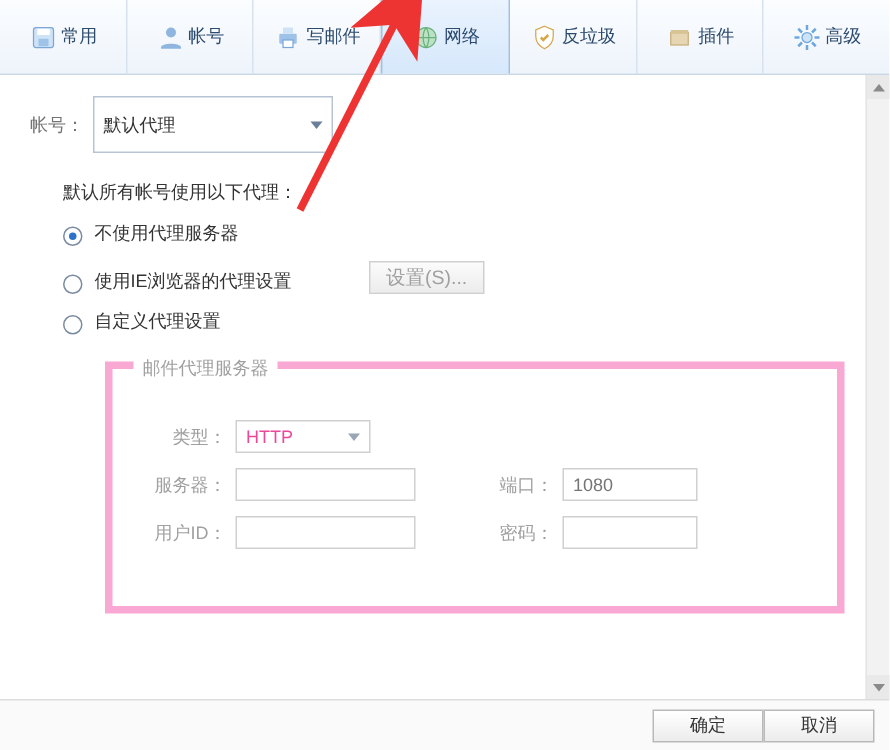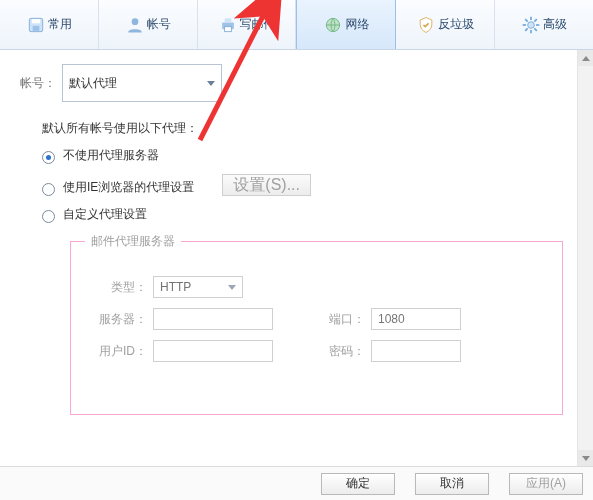--- a/index.html
+++ b/index.html
@@ -47,52 +47,52 @@
   .desc { margin: 0 0 10px 22px; color: #333; }
 
   .radio-row { display: flex; align-items: flex-end; gap: 8px; margin: 6px 0 10px 22px; }
   .radio {
     width: 13px; height: 13px; border: 1px solid #7a8aa0; border-radius: 50%; background: #fff;
     display: inline-flex; align-items: center; justify-content: center;
   }
   .radio.checked::after { content: ""; width: 5px; height: 5px; border-radius: 50%; background: #2b73c7; }
 
   .btn-settings {
-    margin-left: 20px; height: 22px; padding: 0 10px; border: 1px solid #cfcfcf;
-    background: linear-gradient(#fbfbfb,#ececec); color: #a0a0a0; font-size: 16px;
+    margin-left: 44px; height: 22px; padding: 0 10px; border: 1px solid #cfcfcf;
+    background: linear-gradient(#fbfbfb,#ececec); color: #a0a0a0; font-size: 13px;
   }
 
   
   .fieldset {
     position: relative;
     margin: 18px 10px 0 50px;
-    border: 1px solid #f9a8d4;
-    padding: 24px 20px 42px 20px;
+    border: 5px solid #f9a8d4;
+    padding: 24px 20px 28px 20px;
     color: #a0a0a0;
   }
   .fieldset .legend {
     position: absolute; top: -9px; left: 14px; background: #fff; padding: 0 6px; color: #a0a0a0;
   }
   .form-row { display: flex; align-items: center; margin: 10px 0; }
   .form-row .lbl { width: 56px; text-align: right; margin-right: 6px; }
   .form-row .lbl2 { width: 40px; text-align: right; margin-right: 6px; }
   .form-row .spacer { width: 52px; }
   .select, .input {
-    height: 22px; border: 1px solid #d0d0d0; background: #fff; color: #737373; font-size: 12px;
+    height: 22px; border: 1px solid #d0d0d0; background: #fff; color: #ec4899; font-size: 12px;
   }
   .select { width: 90px; display: flex; align-items: center; justify-content: space-between; padding: 0 6px; }
   .select .caret { width: 0; height: 0; border-left: 4px solid transparent; border-right: 4px solid transparent; border-top: 5px solid #9aa6b5; }
   .input { width: 120px; padding: 0 6px; }
   .input.port { width: 90px; }
 
   
   .footer {
     position: absolute; left: 0; right: 0; bottom: 0; height: 34px;
     border-top: 1px solid #dcdcdc;
-    display: flex; align-items: center; justify-content: flex-end; gap: 20px; padding: 0 10px;
+    display: flex; align-items: center; justify-content: flex-end; gap: 0; padding: 0 10px;
     background: #fafafa;
   }
   .btn {
     min-width: 74px; height: 22px; padding: 0 10px;
     border: 1px solid #b9b9b9; background: linear-gradient(#ffffff,#ececec);
     font-size: 12px; color: #333; cursor: pointer;
   }
   .btn.disabled { color: #a0a0a0; cursor: default; }
 
   
@@ -145,20 +145,27 @@
         <path d="M4 12h16M12 4c3 4 3 12 0 16M12 4c-3 4-3 12 0 16" stroke="#6ab27d" fill="none"></path>
       </svg>
     <span class="label">网络</span>
   </div>
   <div class="tab">
     <svg viewBox="0 0 24 24">
         <path d="M12 3l7 3v5c0 5-3 8-7 10-4-2-7-5-7-10V6z" fill="#fff" stroke="#d6a74a"></path>
         <path d="M9 12l2 2 4-4" stroke="#d6a74a" fill="none" stroke-width="2"></path>
       </svg>
     <span class="label">反垃圾</span>
+  </div>
+  <div class="tab">
+    <svg viewBox="0 0 24 24">
+        <rect x="5" y="8" width="14" height="10" fill="#e7d6b3" stroke="#c7ae7b"></rect>
+        <rect x="5" y="6" width="14" height="3" fill="#d8c394"></rect>
+      </svg>
+    <span class="label">插件</span>
   </div>
   <div class="tab">
     <svg viewBox="0 0 24 24">
         <circle cx="12" cy="12" r="4" fill="#cfe3f7" stroke="#6ea7dd"></circle>
         <g stroke="#6ea7dd" stroke-width="2">
           <line x1="12" y1="2" x2="12" y2="6"></line>
           <line x1="12" y1="18" x2="12" y2="22"></line>
           <line x1="2" y1="12" x2="6" y2="12"></line>
           <line x1="18" y1="12" x2="22" y2="12"></line>
           <line x1="5" y1="5" x2="8" y2="8"></line>
@@ -242,14 +249,13 @@
     <marker id="ah" markerWidth="14" markerHeight="14" refX="4" refY="5" orient="auto">
       <path d="M0,0 L12,5 L0,10 L3,5 z" fill="#e33"></path>
     </marker>
   </defs>
   <line x1="60" y1="140" x2="125" y2="12" stroke="#e33" stroke-width="5" marker-end="url(#ah)"></line>
 </svg>
 
 <div class="footer">
   <button class="btn">确定</button>
   <button class="btn">取消</button>
-  <button class="btn disabled">应用(A)</button>
 </div>
 
 </body></html>

